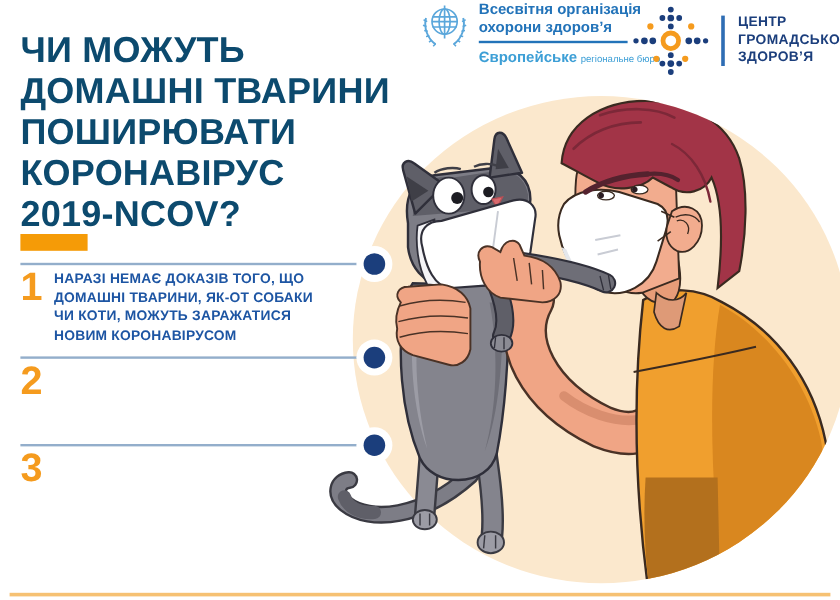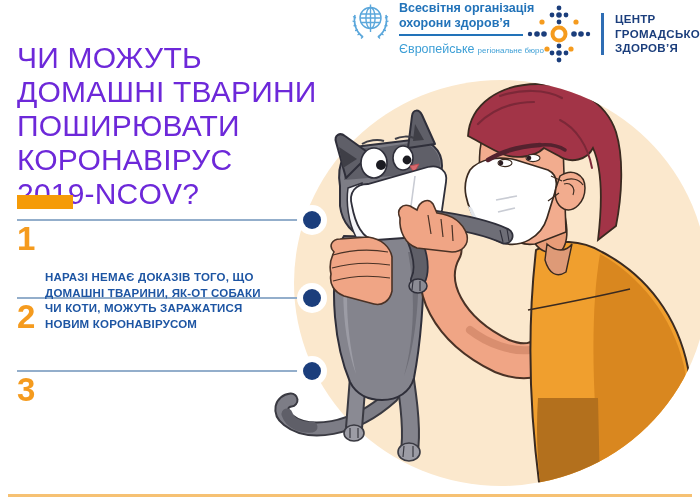--- a/index.html
+++ b/index.html
@@ -3,48 +3,47 @@
 <meta charset="utf-8">
 <style>
   html,body{margin:0;padding:0;background:#ffffff;}
   .poster{
     position:relative;width:700px;height:500px;background:#ffffff;overflow:hidden;
     font-family:"Liberation Sans","DejaVu Sans",sans-serif;
   }
   .illo{position:absolute;left:0;top:0;width:700px;height:500px;z-index:1;}
   
   .headline{
-    position:absolute;left:17px;top:21px;width:340px;z-index:3;
-    color:#6d28d9;font-size:30px;line-height:34px;font-weight:400;
+    position:absolute;left:17px;top:6px;width:340px;z-index:3;
+    color:#0c4a6e;font-size:30px;line-height:34px;font-weight:700;
     letter-spacing:0.2px;white-space:pre-line;
   }
   .accent-bar{position:absolute;left:17px;top:195px;width:56px;height:14px;background:#f59b07;z-index:3;}
   
   .sep{position:absolute;left:17px;height:0;width:288px;border-top:2px solid #93aecb;z-index:2;}
   .sep .dot{
     position:absolute;right:-16px;top:-10px;width:18px;height:18px;border-radius:50%;
     background:#1b3e7c;box-shadow:0 0 0 6px #ffffff;
   }
   .item-number{
     position:absolute;left:17px;z-index:3;color:#f59b1e;
     font-size:33px;font-weight:800;line-height:33px;
   }
   .item-text{
     position:absolute;left:45px;width:268px;z-index:3;color:#1d55a3;
     font-size:11.5px;line-height:15.5px;font-weight:700;letter-spacing:0.2px;
     white-space:pre-line;
-    margin-top:44px;
   }
   
   .who{position:absolute;left:349px;top:1px;display:flex;z-index:3;}
   .who-text{margin-left:7px;}
   .who-name{color:#2273b9;font-size:12.5px;line-height:14.5px;font-weight:700;}
   .who-divider{width:124px;height:2px;background:#2273b9;margin-top:4px;}
   .who-region{margin-top:3px;color:#3d9fd6;}
-  .who-region .b{font-size:12.5px;font-weight:400;}
+  .who-region .b{font-size:12.5px;font-weight:700;}
   .who-region .s{font-size:8px;font-weight:400;margin-left:3px;}
   .phc{position:absolute;left:527px;top:3px;display:flex;align-items:center;z-index:3;}
   .phc-vline{width:3px;height:42px;background:#2e6db4;margin-left:10px;}
   .phc-text{
     margin-left:11px;color:#1b3e7c;font-size:11.5px;line-height:14.5px;
     font-weight:800;letter-spacing:0.3px;white-space:pre-line;
   }
   
   .bottom-line{position:absolute;left:8px;top:494px;width:684px;height:3px;background:#f6c173;z-index:3;}
 </style>

